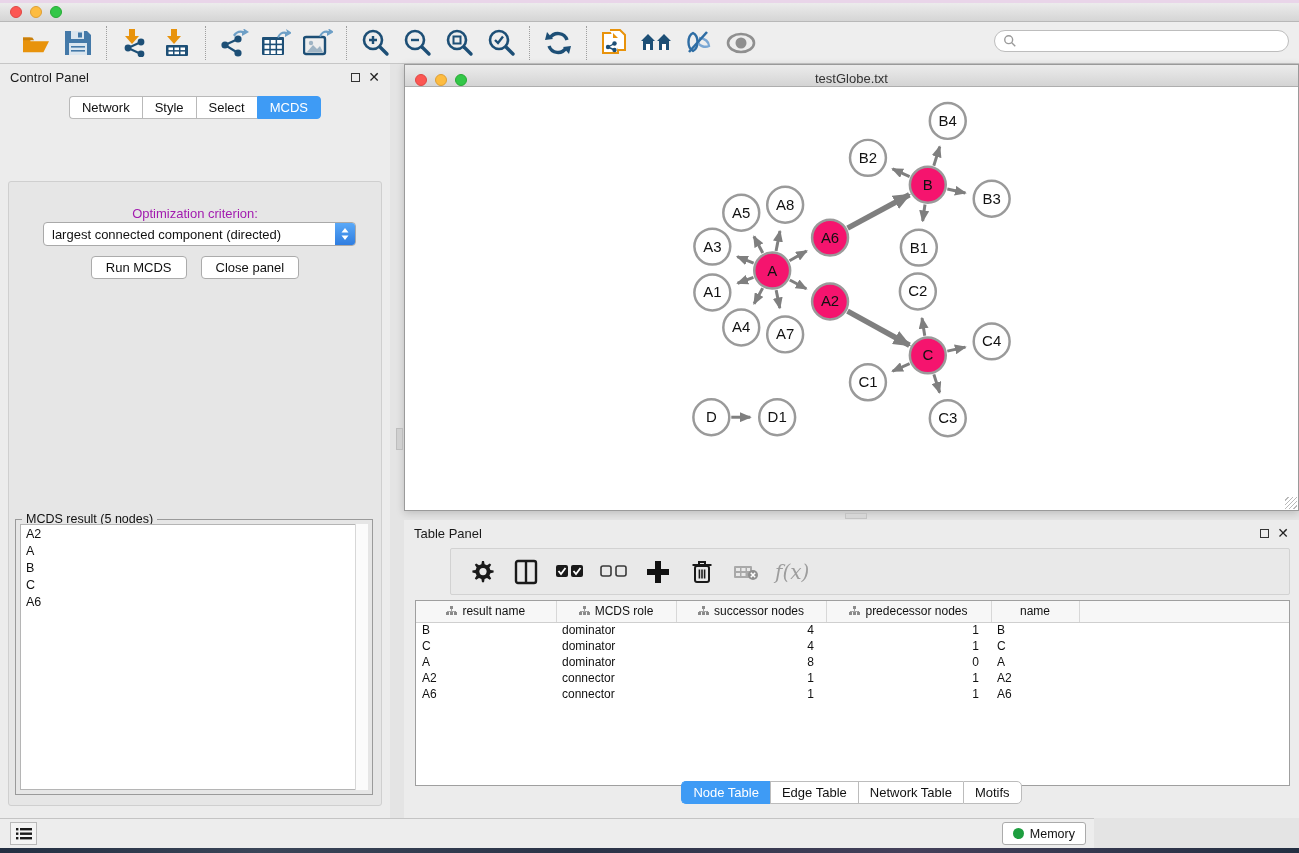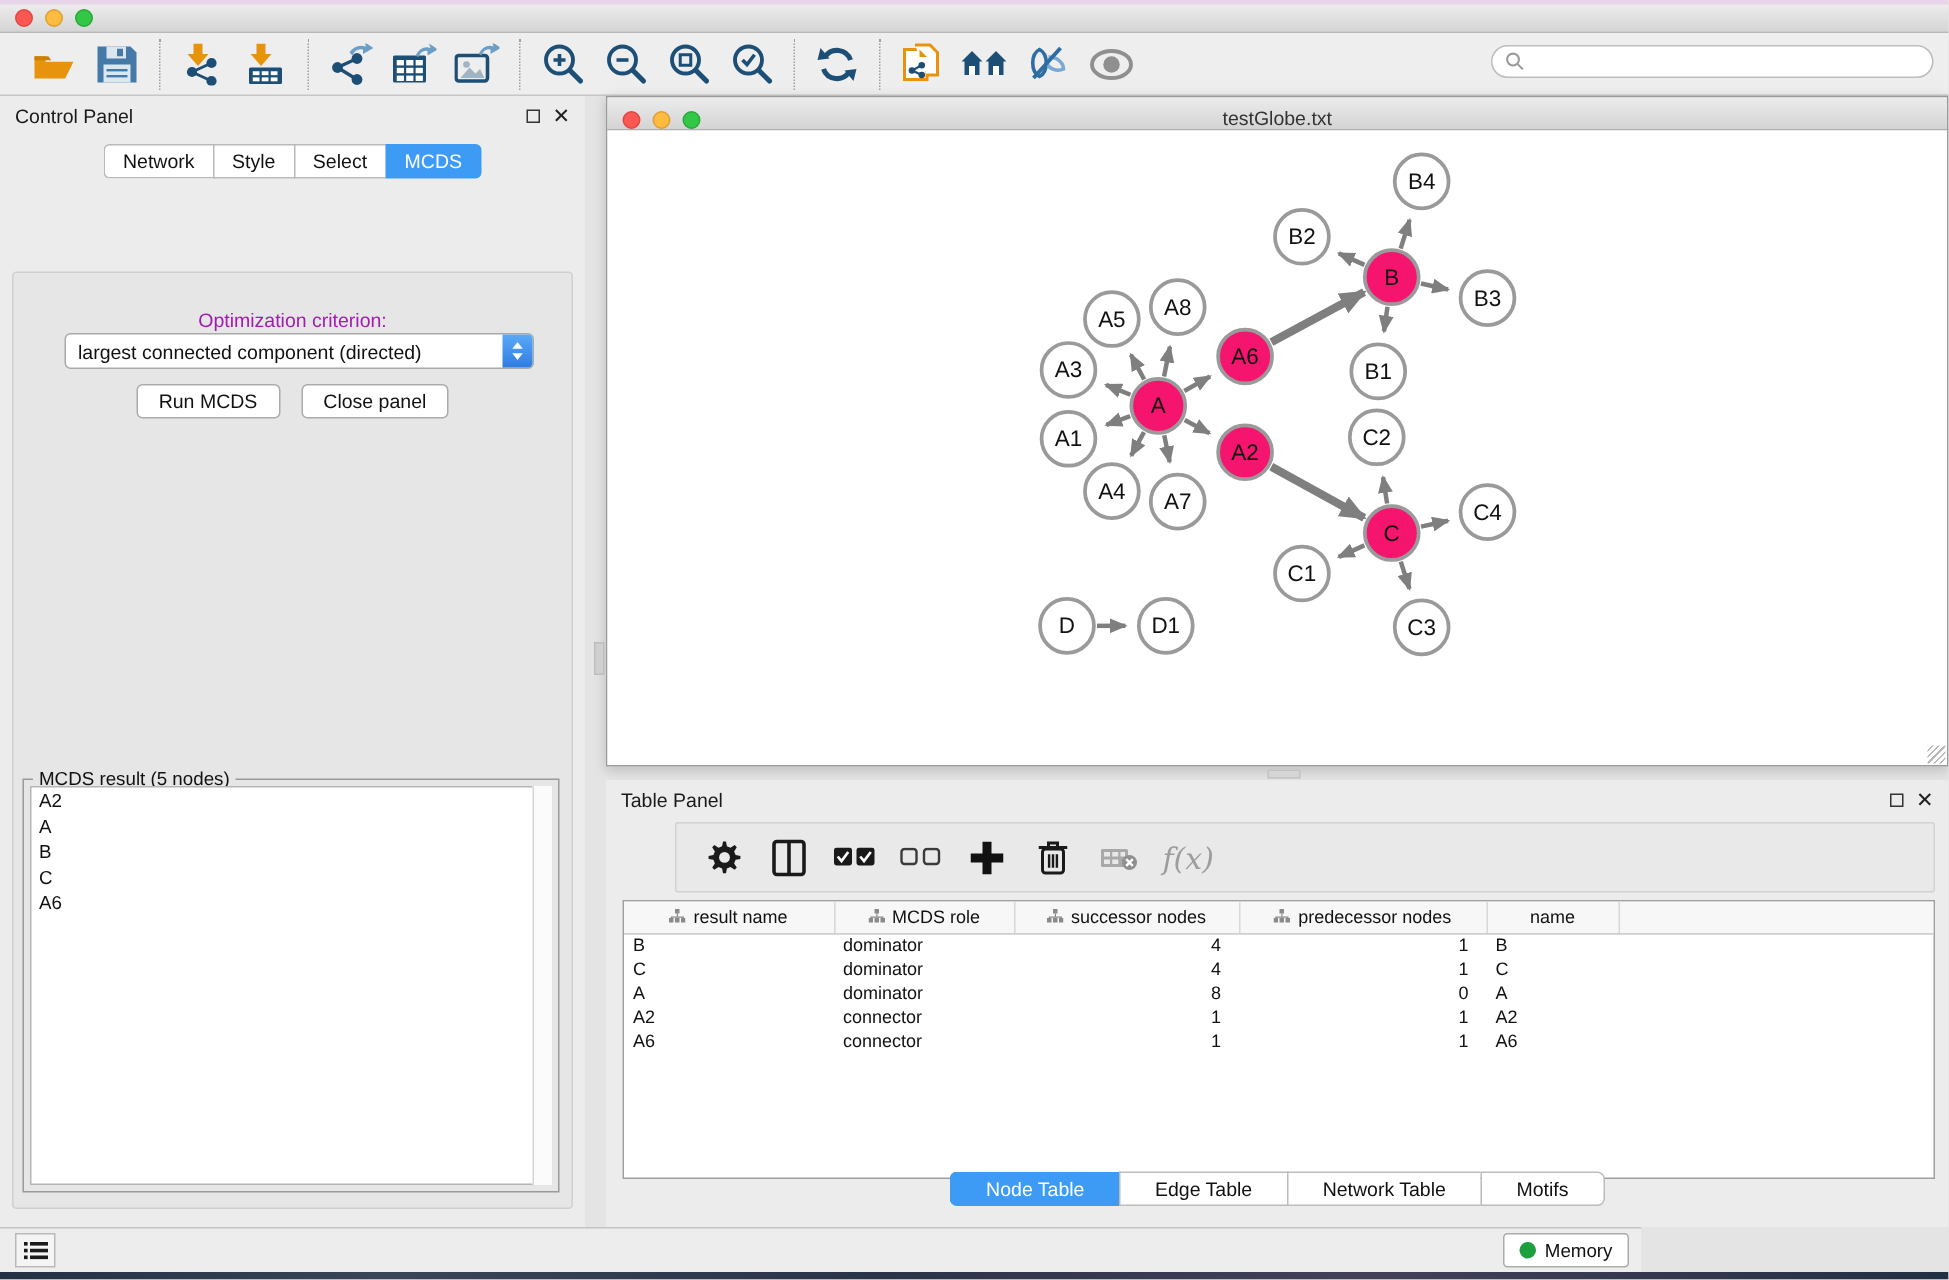--- a/index.html
+++ b/index.html
@@ -81,21 +81,21 @@
   .fx-label { font-family:"DejaVu Serif",serif; font-style:italic; font-size:20px; color:#9d9d9d; }
   .data-table { position:absolute; left:11px; right:9px; top:80px; height:186px; background:#fff; border:1px solid #9f9f9f; overflow:hidden; }
   table { border-collapse:collapse; width:100%; table-layout:fixed; }
   th { background:#f7f7f7; border-bottom:1px solid #cfcfcf; border-left:1px solid #d8d8d8;
     font-size:12px; font-weight:normal; color:#111; height:21px; padding:0 4px; }
   th:first-child { border-left:none; }
   th .th-inner { display:flex; align-items:center; justify-content:center; gap:5px; }
   td { font-size:12px; color:#111; height:16px; padding:0 12px 0 6px; white-space:nowrap; overflow:hidden; }
   td.num { text-align:right; }
   .tp-tabs { position:absolute; left:0; right:0; bottom:14px; display:flex; justify-content:center; }
-  .tp-tab { font-size:13px; padding:3px 23px; background:#fff; border:1px solid #bcbcbc; border-right:none; color:#111; cursor:pointer; }
+  .tp-tab { font-size:13px; padding:3px 11px; background:#fff; border:1px solid #bcbcbc; border-right:none; color:#111; cursor:pointer; }
   .tp-tab:first-child { border-radius:5px 0 0 5px; }
   .tp-tab:last-child { border-radius:0 5px 5px 0; border-right:1px solid #bcbcbc; }
   .tp-tab.active { background:#3e9bf5; color:#fff; border-color:#3e9bf5; }
 
   
   .status-bar { position:absolute; left:0; top:818px; width:1094px; height:30px; background:#ededed; border-top:1px solid #c4c4c4; }
   .list-btn { position:absolute; left:10px; top:3px; width:27px; height:23px; background:#f4f4f4;
     border:1px solid #b9b9b9; display:flex; align-items:center; justify-content:center; cursor:pointer; }
   .memory-btn { position:absolute; right:8px; top:3px; height:23px; background:#fff; border:1px solid #ababab;
     border-radius:3px; display:flex; align-items:center; gap:6px; padding:0 10px; font-size:12.5px; color:#111; cursor:pointer; }

